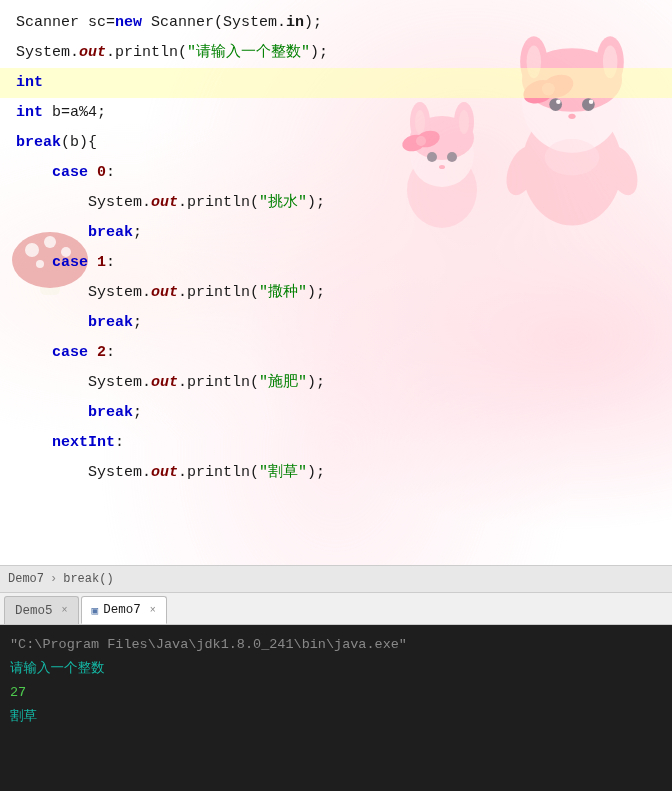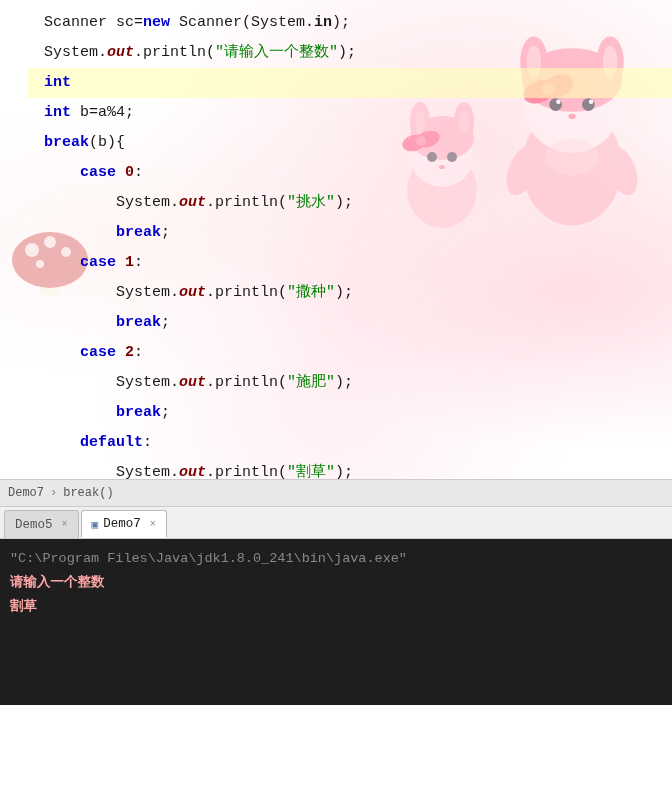--- a/index.html
+++ b/index.html
@@ -8,24 +8,23 @@
       width: 672px;
       height: 791px;
       overflow: hidden;
       font-family: 'Consolas', 'Courier New', monospace;
       background: #fff;
     }
 
     .editor-area {
       position: relative;
       width: 672px;
-      height: 479px;
+      height: 565px;
       background-color: #fff;
       overflow: hidden;
-      padding-left: 28px;
     }
 
     
     .bg-overlay {
       position: absolute;
       top: 0; left: 0; right: 0; bottom: 0;
       opacity: 0.35;
       background: 
         radial-gradient(ellipse at 70% 30%, #ffb6c1 0%, transparent 50%),
         radial-gradient(ellipse at 85% 60%, #ff9eb5 0%, transparent 40%),
@@ -163,21 +162,21 @@
       z-index: 10;
     }
 
     .console-line {
       color: #d4d4d4;
       white-space: pre;
       font-family: 'Consolas', 'Courier New', monospace;
     }
 
     .console-line.gray { color: #888; }
-    .console-line.white { color: #fca5a5; font-weight: bold; }
+    .console-line.white { color: #14b8a6; }
     .console-line.green { color: #4ec94e; }
   </style>
 </head>
 <body>
 
 <div class="editor-area">
 
   <div class="bg-overlay"></div>
 
   <svg class="bg-character char1" viewBox="0 0 160 220" xmlns="http://www.w3.org/2000/svg" opacity="0.5">
@@ -247,21 +246,21 @@
       <div class="code-line"><span style="color: rgb(0, 0, 204); font-weight: bold;">break</span><span style="color: rgb(26, 26, 26);">(b){</span></div>
       <div class="code-line"><span style="color: rgb(26, 26, 26);">    </span><span style="color: rgb(0, 0, 204); font-weight: bold;">case</span><span style="color: rgb(26, 26, 26);"> </span><span style="color: rgb(123, 0, 0); font-weight: bold;">0</span><span style="color: rgb(26, 26, 26);">:</span></div>
       <div class="code-line"><span style="color: rgb(26, 26, 26);">        System.</span><span style="color: rgb(123, 0, 0); font-style: italic; font-weight: bold;">out</span><span style="color: rgb(26, 26, 26);">.println(</span><span style="color: rgb(0, 128, 0);">"挑水"</span><span style="color: rgb(26, 26, 26);">);</span></div>
       <div class="code-line"><span style="color: rgb(26, 26, 26);">        </span><span style="color: rgb(0, 0, 204); font-weight: bold;">break</span><span style="color: rgb(26, 26, 26);">;</span></div>
       <div class="code-line"><span style="color: rgb(26, 26, 26);">    </span><span style="color: rgb(0, 0, 204); font-weight: bold;">case</span><span style="color: rgb(26, 26, 26);"> </span><span style="color: rgb(123, 0, 0); font-weight: bold;">1</span><span style="color: rgb(26, 26, 26);">:</span></div>
       <div class="code-line"><span style="color: rgb(26, 26, 26);">        System.</span><span style="color: rgb(123, 0, 0); font-style: italic; font-weight: bold;">out</span><span style="color: rgb(26, 26, 26);">.println(</span><span style="color: rgb(0, 128, 0);">"撒种"</span><span style="color: rgb(26, 26, 26);">);</span></div>
       <div class="code-line"><span style="color: rgb(26, 26, 26);">        </span><span style="color: rgb(0, 0, 204); font-weight: bold;">break</span><span style="color: rgb(26, 26, 26);">;</span></div>
       <div class="code-line"><span style="color: rgb(26, 26, 26);">    </span><span style="color: rgb(0, 0, 204); font-weight: bold;">case</span><span style="color: rgb(26, 26, 26);"> </span><span style="color: rgb(123, 0, 0); font-weight: bold;">2</span><span style="color: rgb(26, 26, 26);">:</span></div>
       <div class="code-line"><span style="color: rgb(26, 26, 26);">        System.</span><span style="color: rgb(123, 0, 0); font-style: italic; font-weight: bold;">out</span><span style="color: rgb(26, 26, 26);">.println(</span><span style="color: rgb(0, 128, 0);">"施肥"</span><span style="color: rgb(26, 26, 26);">);</span></div>
       <div class="code-line"><span style="color: rgb(26, 26, 26);">        </span><span style="color: rgb(0, 0, 204); font-weight: bold;">break</span><span style="color: rgb(26, 26, 26);">;</span></div>
-      <div class="code-line"><span style="color: rgb(26, 26, 26);">    </span><span style="color: rgb(0, 0, 204); font-weight: bold;">default</span><span style="color: rgb(26, 26, 26);">:</span></div>
+      <div class="code-line"><span style="color: rgb(26, 26, 26);">    </span><span style="color: rgb(0, 0, 204); font-weight: bold;">nextInt</span><span style="color: rgb(26, 26, 26);">:</span></div>
       <div class="code-line"><span style="color: rgb(26, 26, 26);">        System.</span><span style="color: rgb(123, 0, 0); font-style: italic; font-weight: bold;">out</span><span style="color: rgb(26, 26, 26);">.println(</span><span style="color: rgb(0, 128, 0);">"割草"</span><span style="color: rgb(26, 26, 26);">);</span></div>
     </div>
 </div>
 
 <div class="status-bar">
   <span>Demo7</span>
   <span class="status-arrow">›</span>
   <span>break()</span>
 </div>
 
@@ -273,14 +272,15 @@
     <div class="tab active">
       <span class="tab-icon">▣</span>
       <span>Demo7</span>
       <span class="tab-close">×</span>
     </div>
   </div>
 
 <div class="console-area" id="console-container">
 <div class="console-line gray">"C:\Program Files\Java\jdk1.8.0_241\bin\java.exe"</div>
     <div class="console-line white">请输入一个整数</div>
+    <div class="console-line green">27</div>
     <div class="console-line white">割草</div>
   </div>
 
 </body></html>

